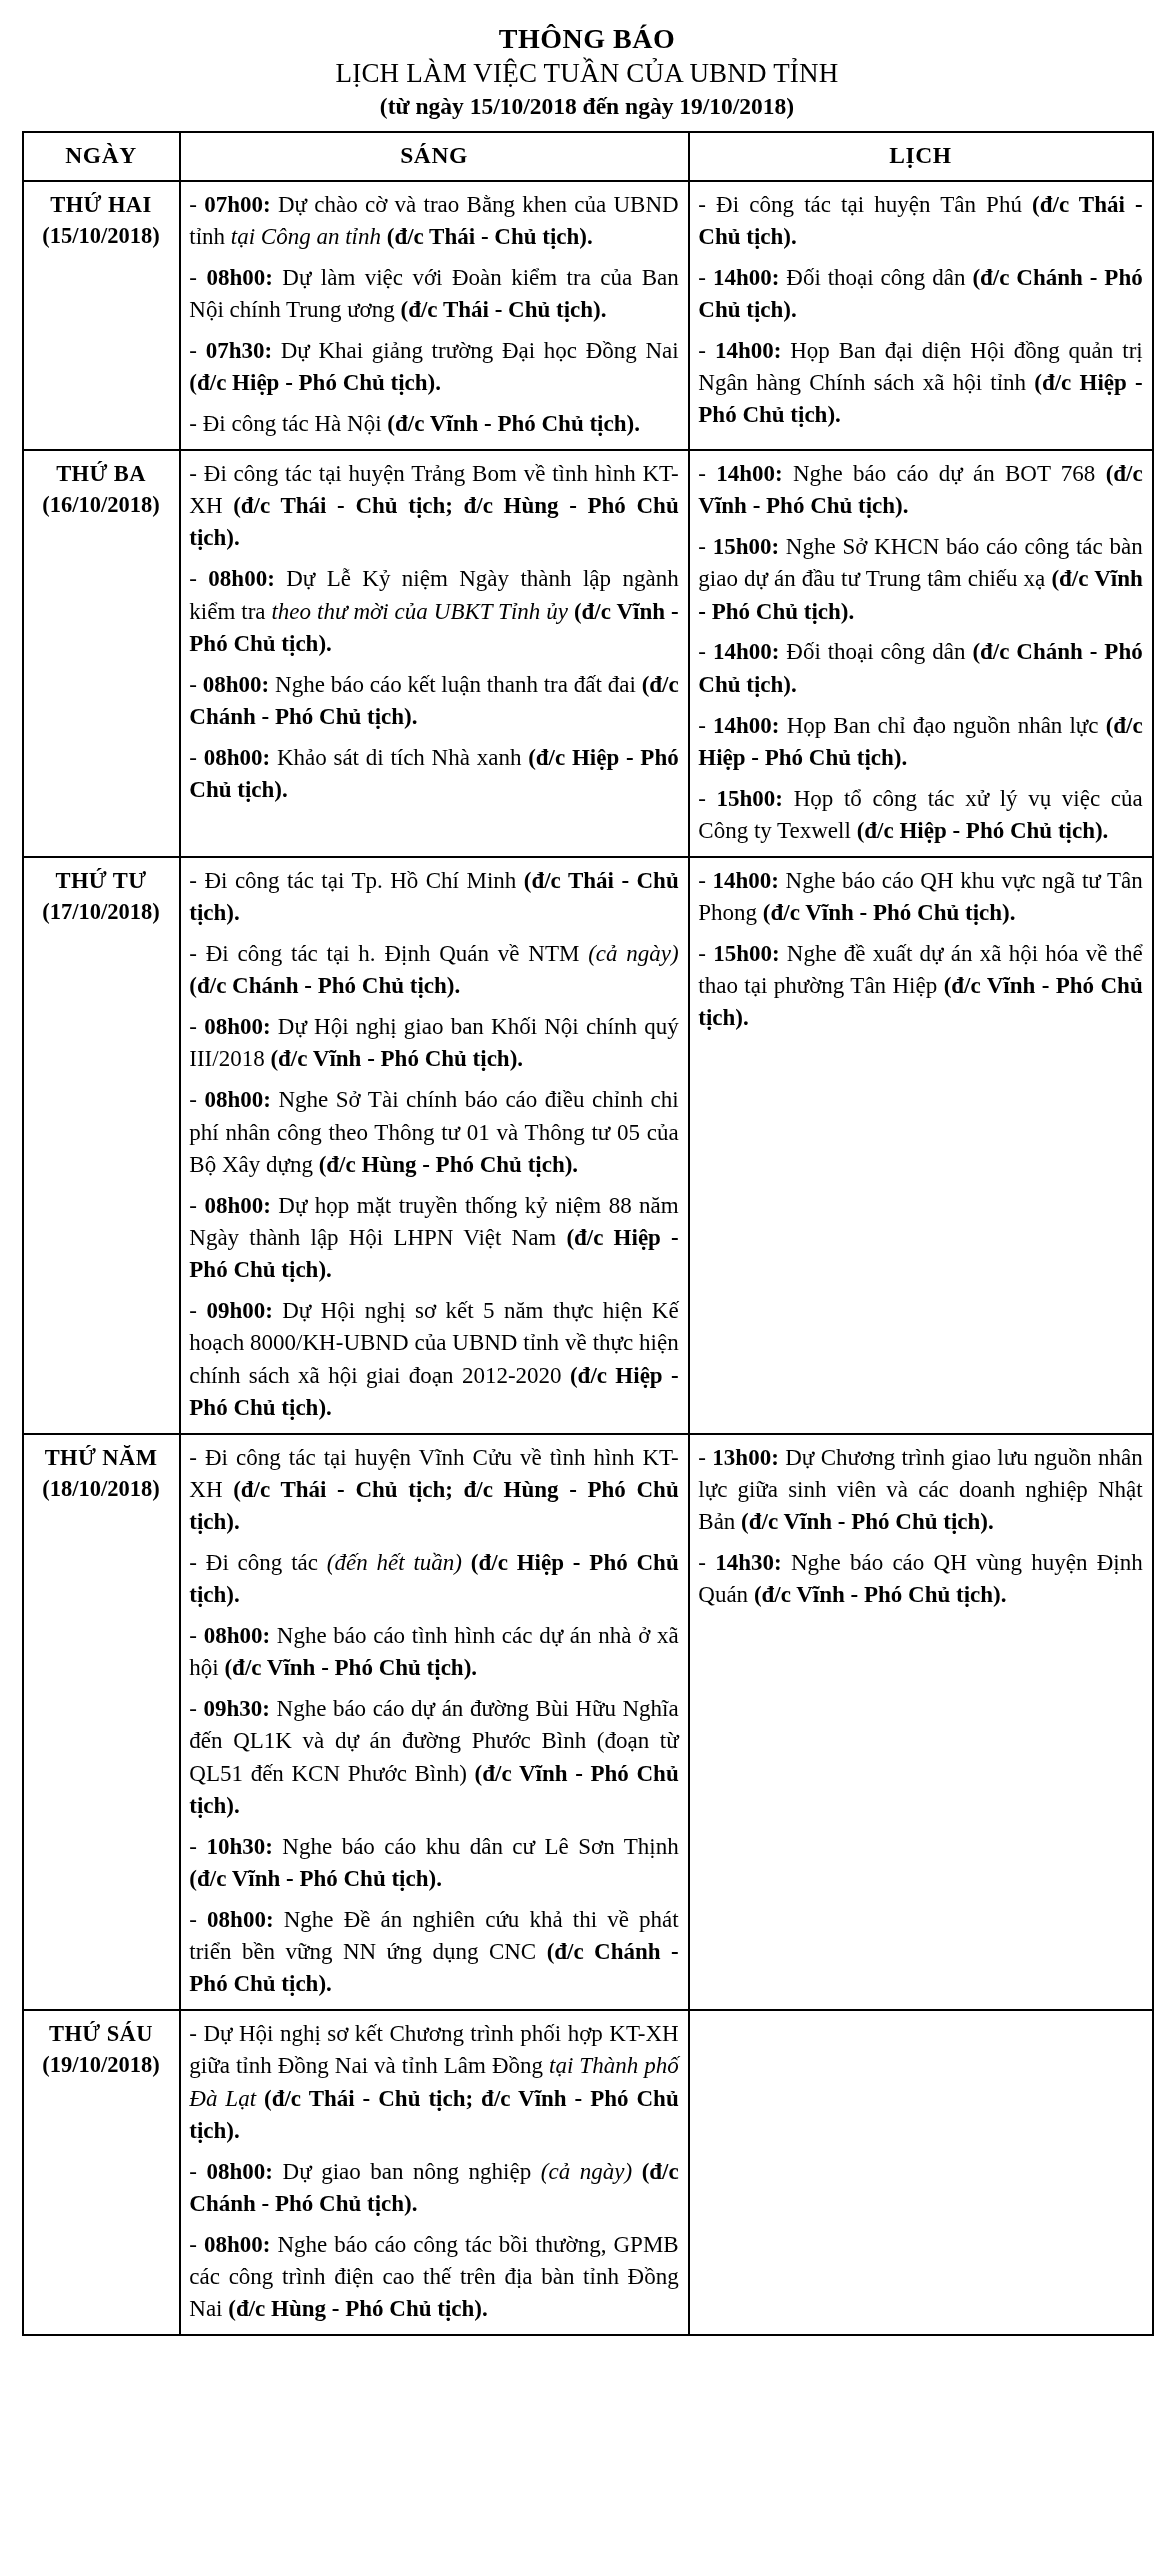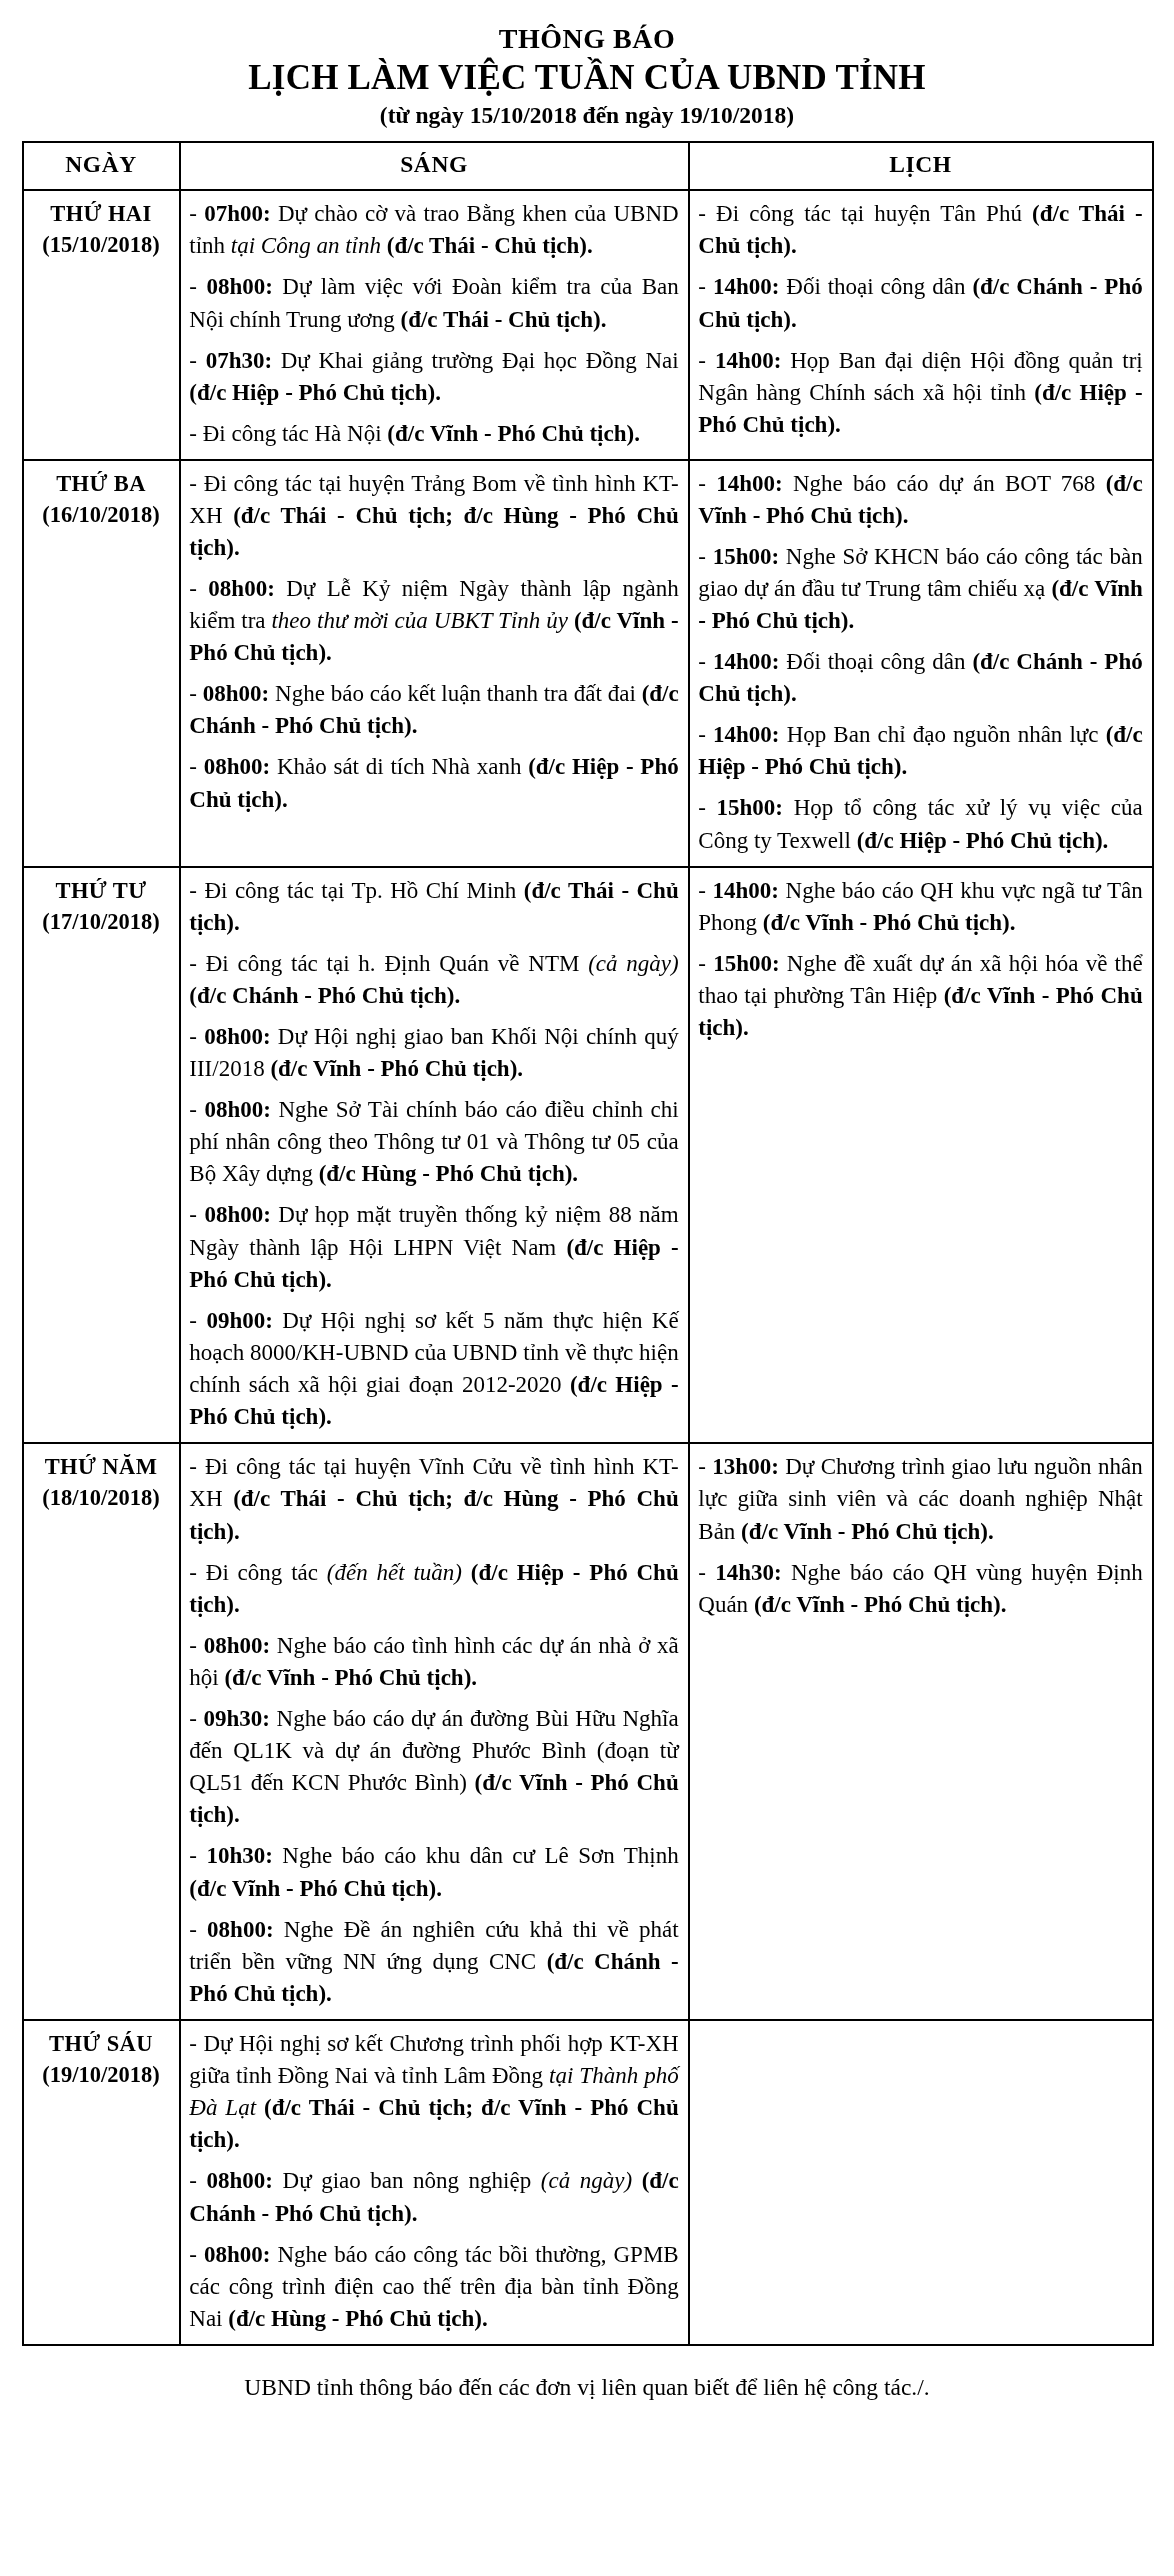--- a/index.html
+++ b/index.html
@@ -24,22 +24,22 @@
     margin:0 0 9.8px 0;
   }
   .doc-title{
     font-size:28px;
     font-weight:bold;
     letter-spacing:0.5px;
     line-height:1.18;
     margin:0;
   }
   .doc-subtitle{
-    font-size:35px;
-    font-weight:bold;
+    font-size:27px;
+    font-weight:normal;
     letter-spacing:0.2px;
     line-height:1.2;
     margin:2px 0 0 0;
   }
   .doc-range{
     font-size:23.5px;
     font-weight:bold;
     line-height:1.25;
     margin:2.9px 0 0 0;
   }
@@ -209,16 +209,15 @@
           <td class="slot">
             <p class="entry">- Dự Hội nghị sơ kết Chương trình phối hợp KT-XH giữa tỉnh Đồng Nai và tỉnh Lâm Đồng <i>tại Thành phố Đà Lạt</i> <b>(đ/c Thái - Chủ tịch; đ/c Vĩnh - Phó Chủ tịch).</b></p>
             <p class="entry">- <b>08h00:</b> Dự giao ban nông nghiệp <i>(cả ngày)</i> <b>(đ/c Chánh - Phó Chủ tịch).</b></p>
             <p class="entry">- <b>08h00:</b> Nghe báo cáo công tác bồi thường, GPMB các công trình điện cao thế trên địa bàn tỉnh Đồng Nai <b>(đ/c Hùng - Phó Chủ tịch).</b></p>
           </td>
           <td class="slot empty-cell"></td>
         </tr>
       </tbody>
   </table>
 
-  <div class="doc-footer">UBND tỉnh thông báo đến các đơn vị liên quan biết để liên hệ công tác./.</div>
 
 </div>
 
 
 </body></html>

